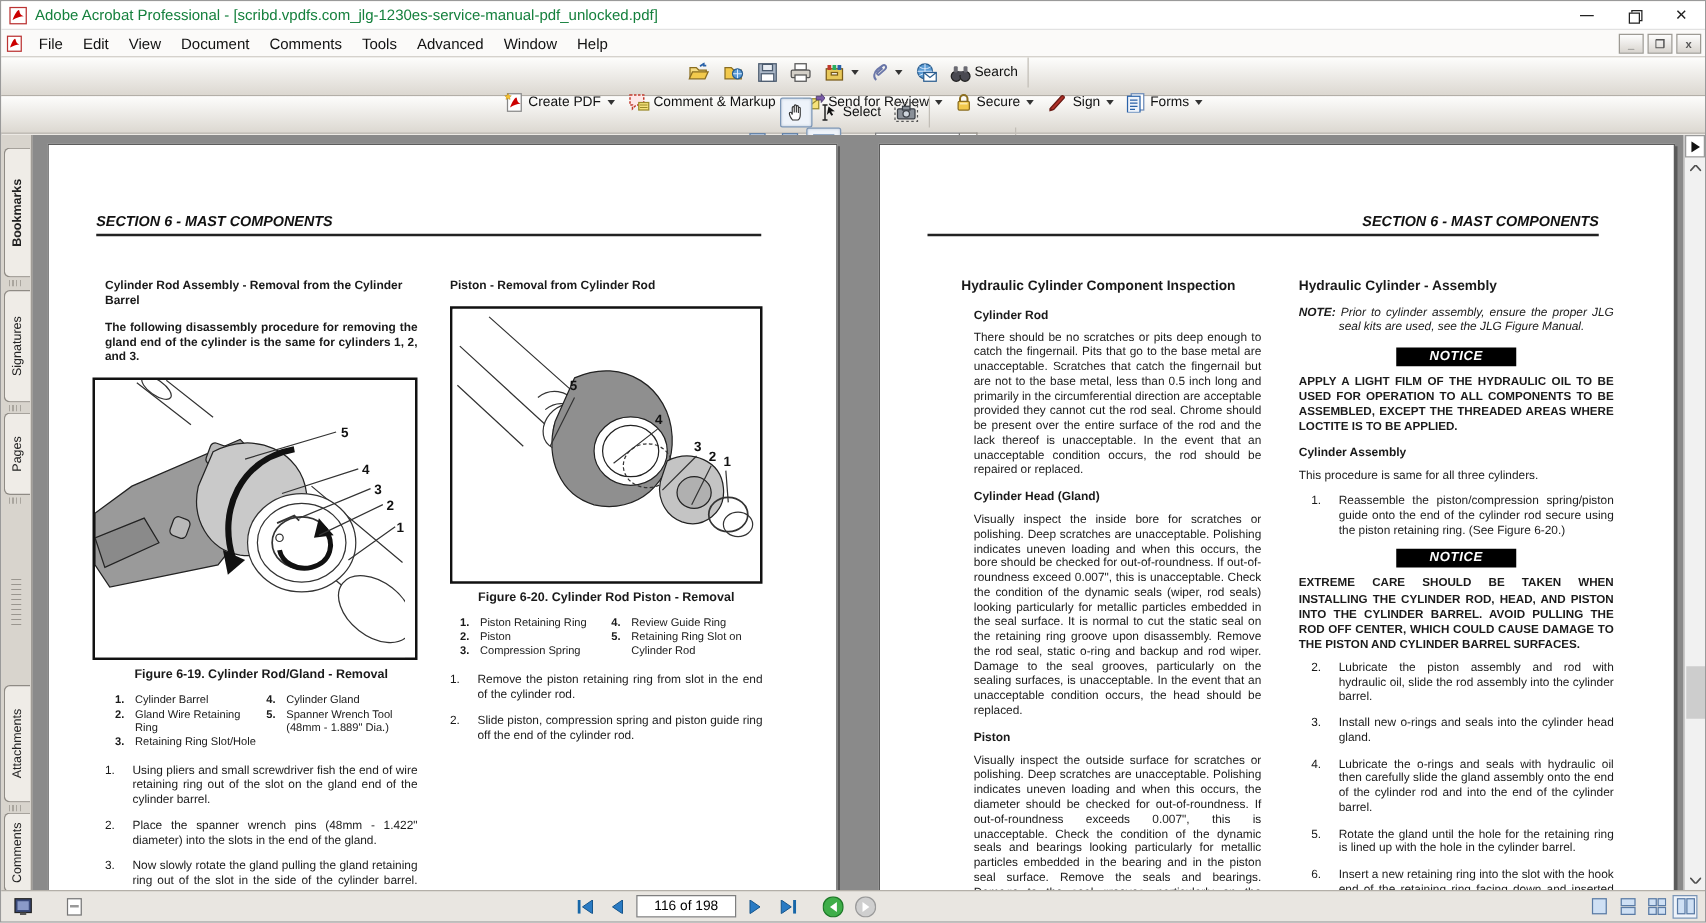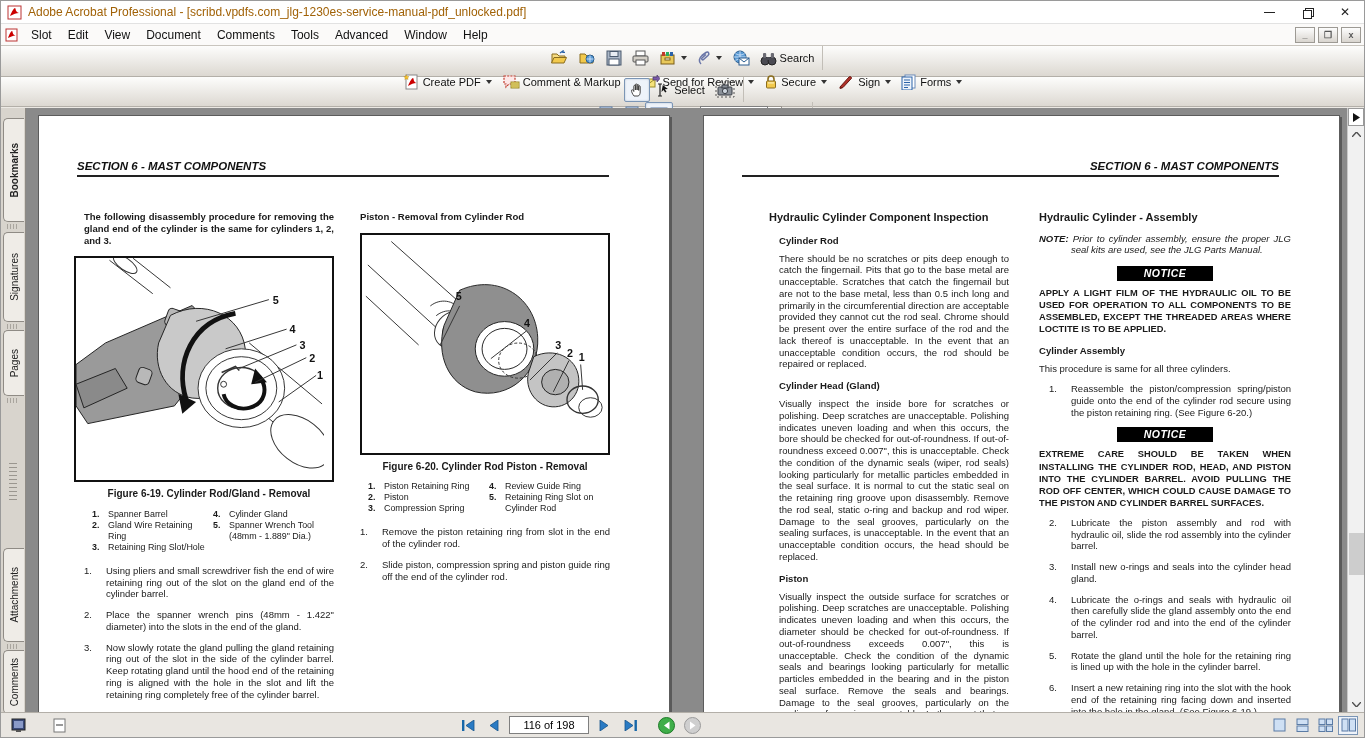--- a/index.html
+++ b/index.html
@@ -1,21 +1,21 @@
 <!DOCTYPE html>
 <html><head>
 <meta charset="utf-8">
 <style>
   * { margin:0; padding:0; box-sizing:border-box; }
   html,body { width:1365px; height:738px; overflow:hidden; font-family:"Liberation Sans", sans-serif; }
   .app { position:relative; width:1365px; height:738px; background:#ece9e4; border:1px solid #9a9a9a; }
 
   
   .titlebar { height:23px; background:#ffffff; display:flex; align-items:center; padding-left:6px; border-bottom:1px solid #e2e2e2; }
-  .titlebar .ttl { font-size:12px; color:#a16207; margin-left:6px; flex:1; white-space:nowrap; overflow:hidden; }
+  .titlebar .ttl { font-size:12px; color:#15803d; margin-left:6px; flex:1; white-space:nowrap; overflow:hidden; }
   .winbtns { display:flex; align-items:center; height:100%; }
   .winbtn { width:38px; height:100%; display:flex; align-items:center; justify-content:center; color:#222; font-size:12px; }
   .glyph-min { width:11px; height:0; border-top:1px solid #222; display:block; }
   .glyph-restore { position:relative; width:9px; height:9px; display:block; }
   .glyph-restore:before { content:""; position:absolute; left:2px; top:0; width:7px; height:7px; border:1px solid #222; background:#fff; }
   .glyph-restore:after { content:""; position:absolute; left:0; top:2px; width:7px; height:7px; border:1px solid #222; background:#fff; }
 
   
   .menubar { height:22px; background:#fbfaf9; display:flex; align-items:center; padding-left:4px; border-bottom:1px solid #c9c5be; }
   .menubar .mitem { font-size:12px; color:#111; padding:2px 8px; cursor:default; }
@@ -45,21 +45,21 @@
   .vtab span { writing-mode:vertical-rl; transform:rotate(180deg); font-size:10px; color:#222; white-space:nowrap; }
   .vtab.bold span { font-weight:bold; }
   .tabgrip { position:absolute; left:6px; width:12px; height:5px; background:repeating-linear-gradient(to right,#a9a59e 0 1px,transparent 1px 3px); }
   .strip-grip { position:absolute; left:8px; top:355px; width:8px; height:38px; background:repeating-linear-gradient(to bottom,#9a968f 0 1px,transparent 1px 4px); }
 
   .docpane { position:relative; flex:1; background:#8a8a8a; overflow:hidden; }
   .page { position:absolute; top:7px; background:#fff; border:1px solid #5c5c5c; box-shadow:2px 2px 0 rgba(0,0,0,.35); overflow:hidden; }
   .page-left  { left:12px;  width:632px; height:640px; padding:44px 40px 0 45px; }
   .page-right { left:677px; width:637px; height:640px; padding:44px 40px 0 45px; }
 
-  .phead { font-size:11.5px; font-weight:bold; font-style:italic; color:#111; padding:0 0 3px 0; border-bottom:2px solid #222; margin:0 20px 0 -7px; }
+  .phead { font-size:11.5px; font-weight:bold; font-style:italic; color:#111; padding:0 0 3px 0; border-bottom:2px solid #222; margin:12px 20px 0 -7px; }
   .page-right .phead { text-align:right; }
 
   .cols { display:flex; gap:26px; margin-top:34px; }
   .col { width:250px; font-size:9.5px; line-height:1.24; color:#1a1a1a; }
   .page-right .cols { gap:30px; }
   .page-right .col1 { margin-left:20px; width:240px; }
   .page-right .col2 { width:252px; }
 
   .h-bold { font-weight:bold; font-size:9.6px; margin-bottom:10px; }
   .h-big  { font-weight:bold; font-size:11px; margin-bottom:8px; }
@@ -130,21 +130,21 @@
     </div>
   </div>
 
   <div class="menubar">
     <span class="ico" style="margin-right:4px">
       <svg width="14" height="14">
           <rect x="1" y="1" width="11" height="12" fill="#fff" stroke="#b33"></rect>
           <path d="M3 10 C4.5 6 6 3 7 3 C8 3 7 6.5 10.5 7.5 C8 7.5 6.5 8.5 3 10Z" fill="#c00"></path>
         </svg>
     </span>
-    <span class="mitem">Slot</span>
+    <span class="mitem">File</span>
     <span class="mitem">Edit</span>
     <span class="mitem">View</span>
     <span class="mitem">Document</span>
     <span class="mitem">Comments</span>
     <span class="mitem">Tools</span>
     <span class="mitem">Advanced</span>
     <span class="mitem">Window</span>
     <span class="mitem">Help</span>
     <span class="spacer"></span>
     <span class="docbtn">_</span>
@@ -457,20 +457,21 @@
         </div>
       <div class="tabgrip" style="top:608px"></div>
     </div>
 
     <div class="docpane">
 
       <div class="page page-left">
         <div class="phead">SECTION 6 - MAST COMPONENTS</div>
         <div class="cols">
           <div class="col col1">
+            <div class="h-bold">Cylinder Rod Assembly - Removal from the Cylinder Barrel</div>
             <div class="body-p">The following disassembly procedure for removing the gland end of the cylinder is the same for cylinders 1, 2, and 3.</div>
 
             <div class="figbox">
               <svg width="248" height="222" viewBox="0 0 252 225">
                 <rect x="0" y="0" width="252" height="225" fill="#fff"></rect>
 
                 <path d="M34 2 L78 36 M58 0 L96 30" stroke="#333" fill="none"></path>
                 <ellipse cx="50" cy="6" rx="14" ry="6" fill="#fff" stroke="#333" transform="rotate(35 50 6)"></ellipse>
 
                 <polygon points="0,108 30,86 118,48 152,84 100,150 12,168 0,150" fill="#9a9a9a" stroke="#222"></polygon>
@@ -502,21 +503,21 @@
                 <text x="227" y="92" font-size="11" font-weight="bold" fill="#111" font-family="Liberation Sans">3</text>
                 <text x="237" y="105" font-size="11" font-weight="bold" fill="#111" font-family="Liberation Sans">2</text>
                 <text x="245" y="123" font-size="11" font-weight="bold" fill="#111" font-family="Liberation Sans">1</text>
               </svg>
             </div>
             <div class="figcap">Figure 6-19.  Cylinder Rod/Gland - Removal</div>
             <div class="legend">
               <div class="lcol">
                 <div class="litem">
                     <span class="ln">1.</span>
-                    <span>Spanner Barrel</span>
+                    <span>Cylinder Barrel</span>
                   </div>
                 <div class="litem">
                     <span class="ln">2.</span>
                     <span>Gland Wire Retaining Ring</span>
                   </div>
                 <div class="litem">
                     <span class="ln">3.</span>
                     <span>Retaining Ring Slot/Hole</span>
                   </div>
               </div>
@@ -620,21 +621,21 @@
             <div class="body-p">There should be no scratches or pits deep enough to catch the fingernail. Pits that go to the base metal are unacceptable. Scratches that catch the fingernail but are not to the base metal, less than 0.5 inch long and primarily in the circumferential direction are acceptable provided they cannot cut the rod seal. Chrome should be present over the entire surface of the rod and the lack thereof is unacceptable. In the event that an unacceptable condition occurs, the rod should be repaired or replaced.</div>
             <div class="sub">Cylinder Head (Gland)</div>
             <div class="body-p">Visually inspect the inside bore for scratches or polishing. Deep scratches are unacceptable. Polishing indicates uneven loading and when this occurs, the bore should be checked for out-of-roundness. If out-of-roundness exceed 0.007", this is unacceptable. Check the condition of the dynamic seals (wiper, rod seals) looking particularly for metallic particles embedded in the seal surface. It is normal to cut the static seal on the retaining ring groove upon disassembly. Remove the rod seal, static o-ring and backup and rod wiper. Damage to the seal grooves, particularly on the sealing surfaces, is unacceptable. In the event that an unacceptable condition occurs, the head should be replaced.</div>
             <div class="sub">Piston</div>
             <div class="body-p">Visually inspect the outside surface for scratches or polishing. Deep scratches are unacceptable. Polishing indicates uneven loading and when this occurs, the diameter should be checked for out-of-roundness. If out-of-roundness exceeds 0.007", this is unacceptable. Check the condition of the dynamic seals and bearings looking particularly for metallic particles embedded in the bearing and in the piston seal surface. Remove the seals and bearings. Damage to the seal grooves, particularly on the sealing surfaces, is unacceptable. In the event that an unacceptable condition occurs, the piston should be replaced.</div>
 
           </div>
 
           <div class="col col2">
             <div class="h-big">Hydraulic Cylinder - Assembly</div>
-            <div class="note-p"><b>NOTE:</b><span> Prior to cylinder assembly, ensure the proper JLG seal kits are used, see the JLG Parts Manual.</span></div>
+            <div class="note-p"><b>NOTE:</b><span> Prior to cylinder assembly, ensure the proper JLG seal kits are used, see the JLG Figure Manual.</span></div>
             <div class="noticebox">NOTICE</div>
             <div class="caps">APPLY A LIGHT FILM OF THE HYDRAULIC OIL TO BE USED FOR OPERATION TO ALL COMPONENTS TO BE ASSEMBLED, EXCEPT THE THREADED AREAS WHERE LOCTITE IS TO BE APPLIED.</div>
             <div class="sub" style="margin-left:0">Cylinder Assembly</div>
             <div class="body-p" style="margin-left:0">This procedure is same for all three cylinders.</div>
             <div class="step"><span class="n">1.</span><span>Reassemble the piston/compression spring/piston guide onto the end of the cylinder rod secure using the piston retaining ring. (See Figure 6-20.)</span></div>
             <div class="noticebox">NOTICE</div>
             <div class="caps">EXTREME CARE SHOULD BE TAKEN WHEN INSTALLING THE CYLINDER ROD, HEAD, AND PISTON INTO THE CYLINDER BARREL. AVOID PULLING THE ROD OFF CENTER, WHICH COULD CAUSE DAMAGE TO THE PISTON AND CYLINDER BARREL SURFACES.</div>
             <div class="steps">
               <div class="step"><span class="n">2.</span><span>Lubricate the piston assembly and rod with hydraulic oil, slide the rod assembly into the cylinder barrel.</span></div>
               <div class="step"><span class="n">3.</span><span>Install new o-rings and seals into the cylinder head gland.</span></div>

